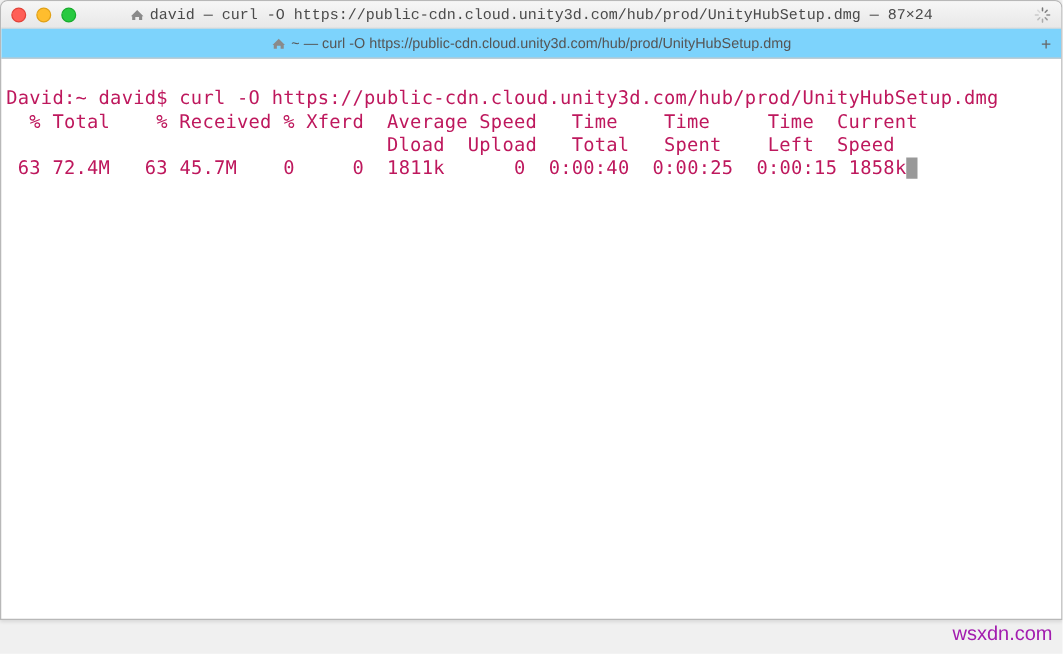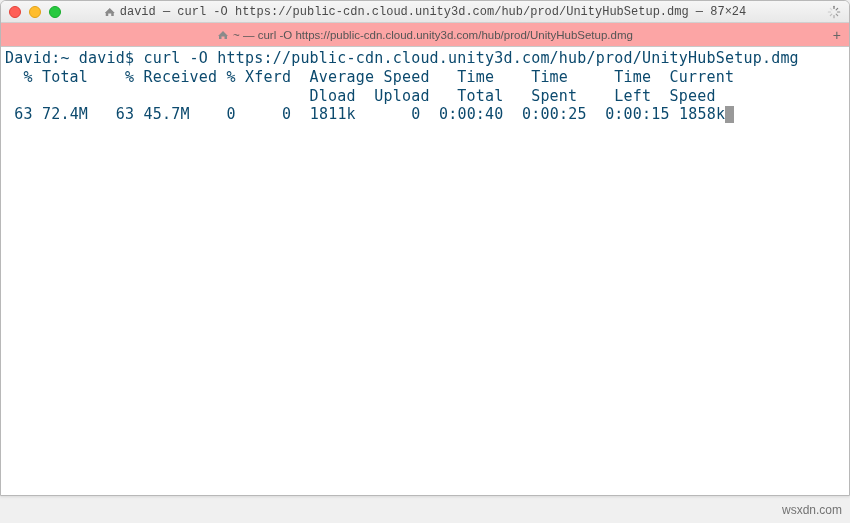--- a/index.html
+++ b/index.html
@@ -58,21 +58,21 @@
   }
   .title-icon svg { display: block; }
   .spinner {
     position: absolute;
     right: 8px;
     width: 14px; height: 14px;
   }
   .spinner svg { width: 14px; height: 14px; }
   .tabbar {
     height: 24px;
-    background: #fca5a5;
+    background: #7dd3fc;
     border-bottom: 1px solid #c8c8c8;
     display: flex;
     align-items: center;
     justify-content: center;
     font-size: 11.5px;
     color: #555;
     gap: 4px;
     position: relative;
   }
   .tab-icon {
@@ -85,36 +85,37 @@
     font-size: 14px;
     color: #666;
   }
   .terminal-content {
     padding: 2px 4px;
     font-family: "Menlo","Monaco","Consolas",monospace;
     font-size: 15px;
     line-height: 1.25;
     white-space: pre;
     letter-spacing: 0.2px;
-    color: #0c4a6e;
+    color: #be185d;
+    margin-top: 20px;
   }
   .cursor-block {
     display: inline-block;
     width: 9px;
     height: 17px;
     background: #999;
     vertical-align: text-bottom;
     margin-left: 0;
   }
   .watermark {
     position: absolute;
     right: 8px;
     bottom: 6px;
-    font-size: 12px;
-    color: #737373;
+    font-size: 16px;
+    color: #a21caf;
     font-family: Arial, sans-serif;
   }
 </style>
 </head>
 <body>
 
 <div class="window">
   <div class="titlebar">
     <div class="traffic-lights">
       <div class="light close"></div>

